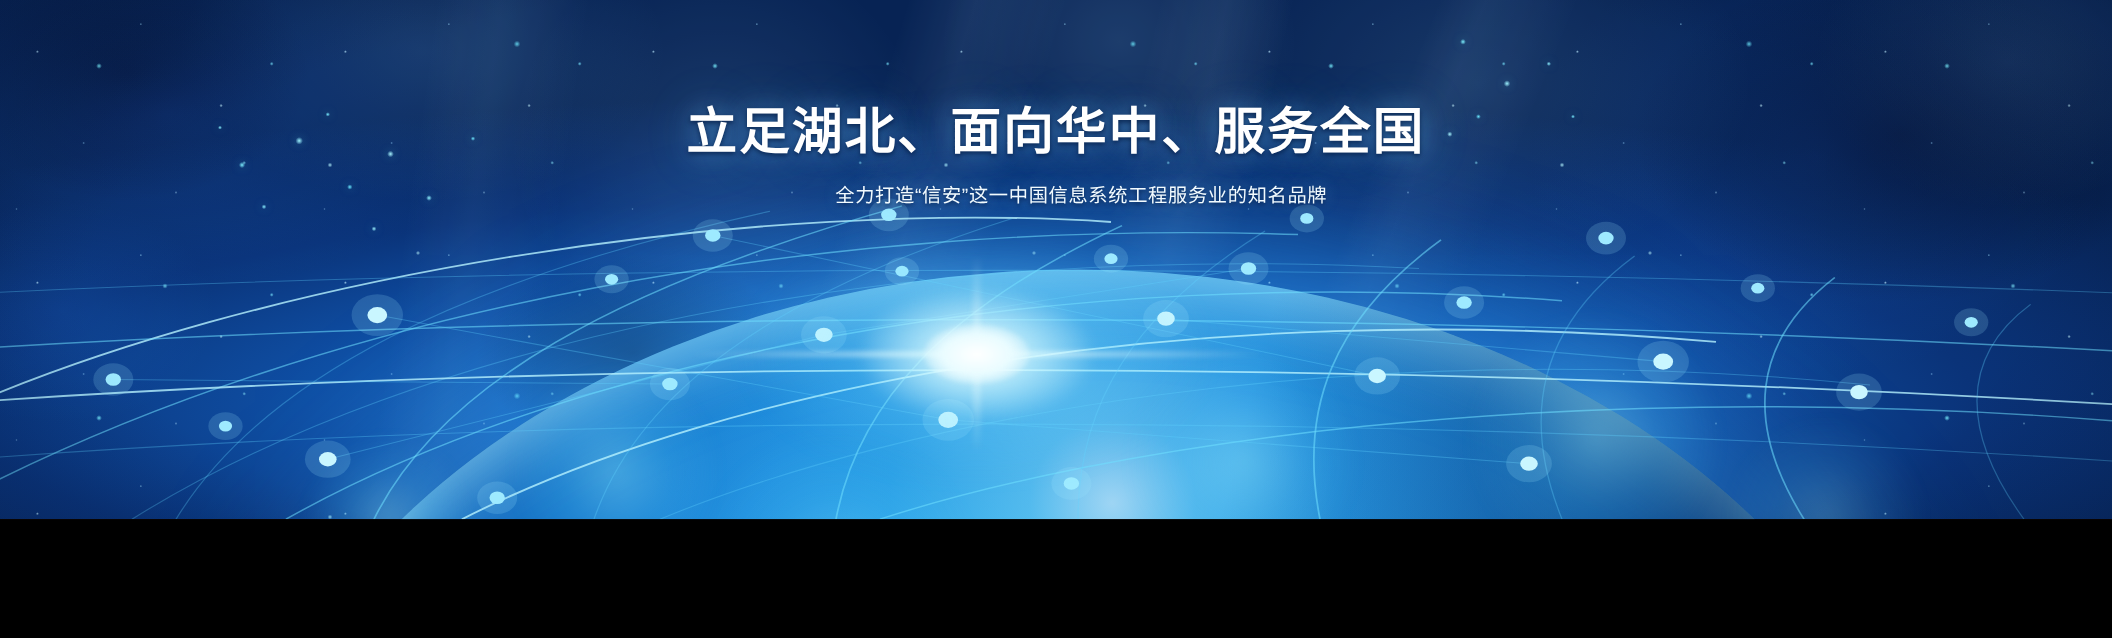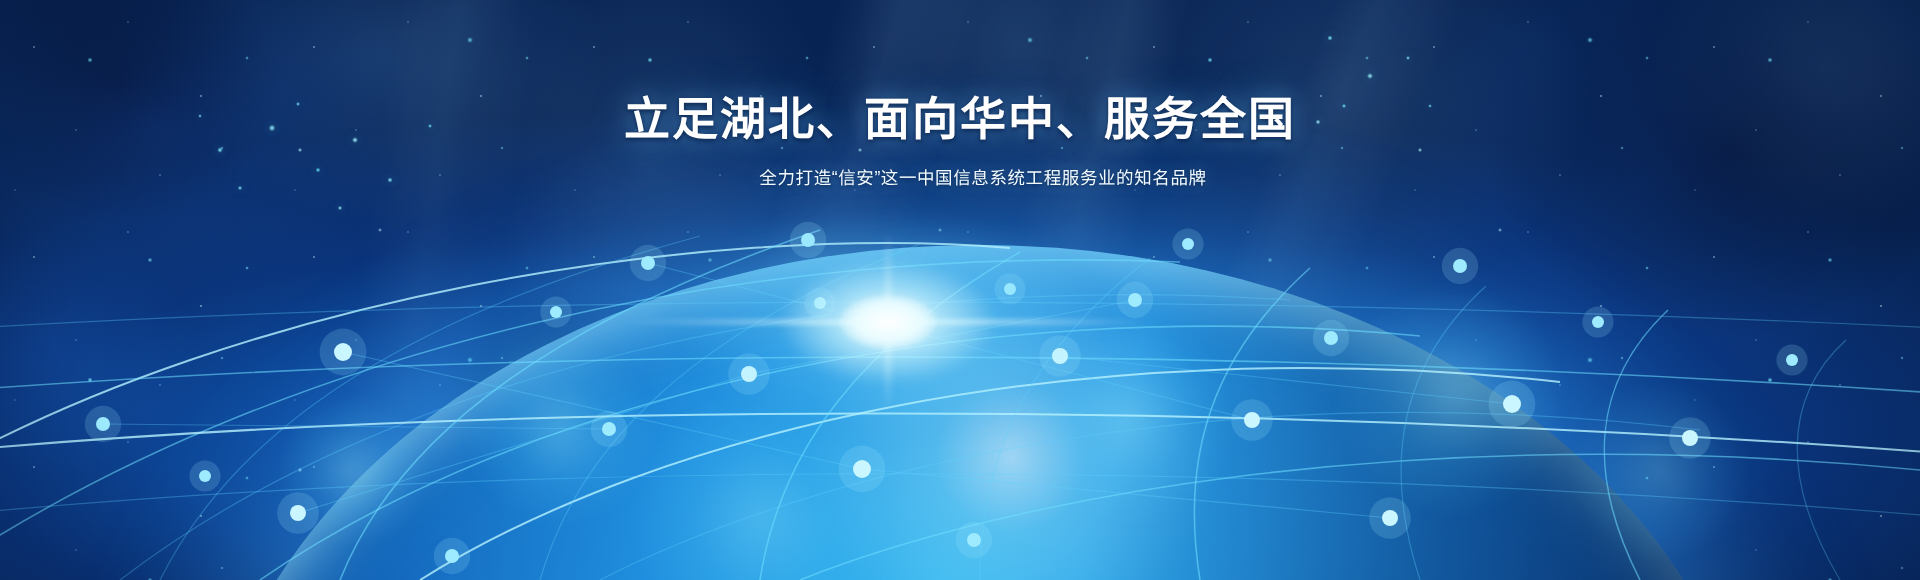--- a/index.html
+++ b/index.html
@@ -1,21 +1,21 @@
 <!DOCTYPE html>
 <html lang="zh-CN"><head>
 <meta charset="utf-8">
 <title>Banner</title>
 <style>
   html,body{margin:0;padding:0;background:#000;}
   body{font-family:"Liberation Sans","DejaVu Sans",sans-serif;}
 
   #banner{
     position:relative;
-    width:1920px;height:580px;
+    width:1920px;height:472px;
     overflow:hidden;
     background:#c2410c;
     isolation:isolate;
   }
 
   
   .layer{position:absolute;inset:0;pointer-events:none;}
 
   #space-base{
     background:

